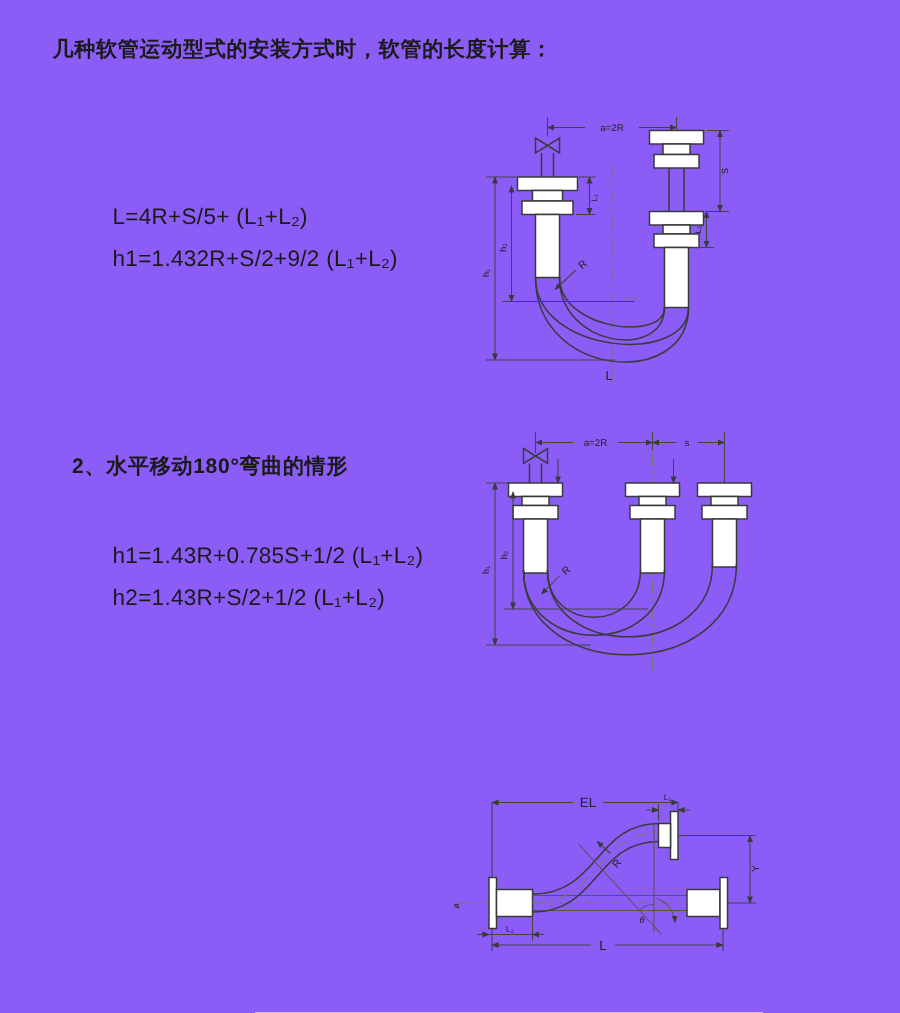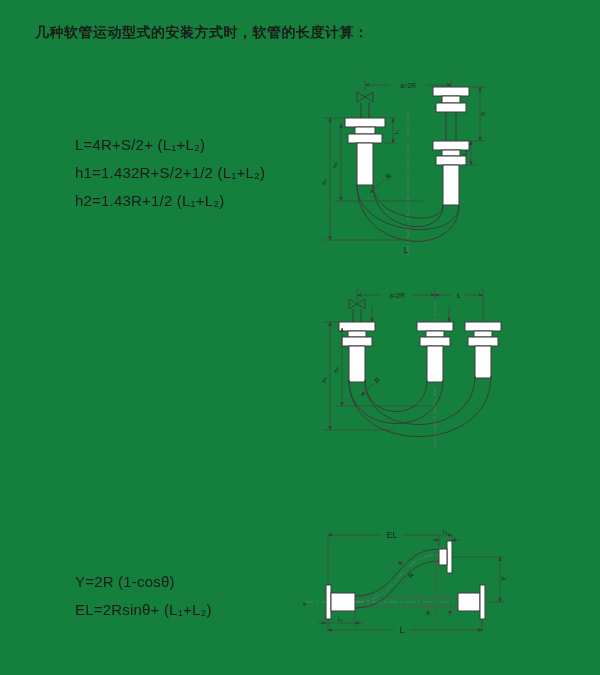--- a/index.html
+++ b/index.html
@@ -1,17 +1,17 @@
 <!DOCTYPE html>
 <html><head>
 <meta charset="utf-8">
 <style>
   html,body { margin:0; padding:0; background:#fff; }
   .page {
-    position:relative; width:600px; height:675px; background:#15803d;
+    position:relative; width:600px; height:675px; background:#8b5cf6;
     font-family:"Liberation Sans", sans-serif; color:#1a1a1a; overflow:hidden;
   }
   .title {
     position:absolute; left:35px; top:24px;
     font-size:14px; font-weight:bold; letter-spacing:.5px; white-space:nowrap;
   }
   .sec-heading {
     position:absolute; left:48px;
     font-size:14px; font-weight:bold; letter-spacing:.5px; white-space:nowrap;
   }
@@ -28,27 +28,27 @@
   .fit  { fill:#ffffff; stroke:#3a3a3a; stroke-width:1; }
   .dim  { stroke:#444; stroke-width:.7; fill:none; }
 </style>
 </head>
 <body>
 
 <div class="page">
 
   <div class="title">几种软管运动型式的安装方式时，软管的长度计算：</div>
 
-  <div class="formula" style="top:136px">L=4R+S/2+ (L₁+L₂)</div>
-  <div class="formula" style="top:164px">h1=1.432R+S/2+1/2 (L₁+L₂)</div>
-  <div class="formula" style="top:192px">h2=1.43R+1/2 (L₁+L₂)</div>
-
-
-  <div class="formula" style="top:573px">Y=2R (1-cosθ)</div>
-  <div class="formula" style="top:601px">EL=2Rsinθ+ (L₁+L₂)</div>
+  <div class="formula" style="top:136px">L=4R+S/5+ (L₁+L₂)</div>
+  <div class="formula" style="top:164px">h1=1.432R+S/2+9/2 (L₁+L₂)</div>
+
+  <div class="sec-heading" style="top:302px">2、水平移动180°弯曲的情形</div>
+  <div class="formula" style="top:362px">h1=1.43R+0.785S+1/2 (L₁+L₂)</div>
+  <div class="formula" style="top:390px">h2=1.43R+S/2+1/2 (L₁+L₂)</div>
+
 
   <div class="diagram" style="left:310px; top:70px; width:225px; height:190px">
     <svg width="225" height="190" viewBox="0 0 225 190">
       <defs>
         <marker id="d1a" viewBox="0 0 10 10" refX="9" refY="5" markerWidth="7" markerHeight="7" orient="auto-start-reverse">
           <path d="M0,1 L10,5 L0,9 z" fill="#3a3a3a"></path>
         </marker>
         <pattern id="d1h" width="4.5" height="4.5" patternUnits="userSpaceOnUse">
           <path d="M0,4.5 L4.5,0 M0,0 L4.5,4.5" stroke="#777" stroke-width="0.5"></path>
         </pattern>

